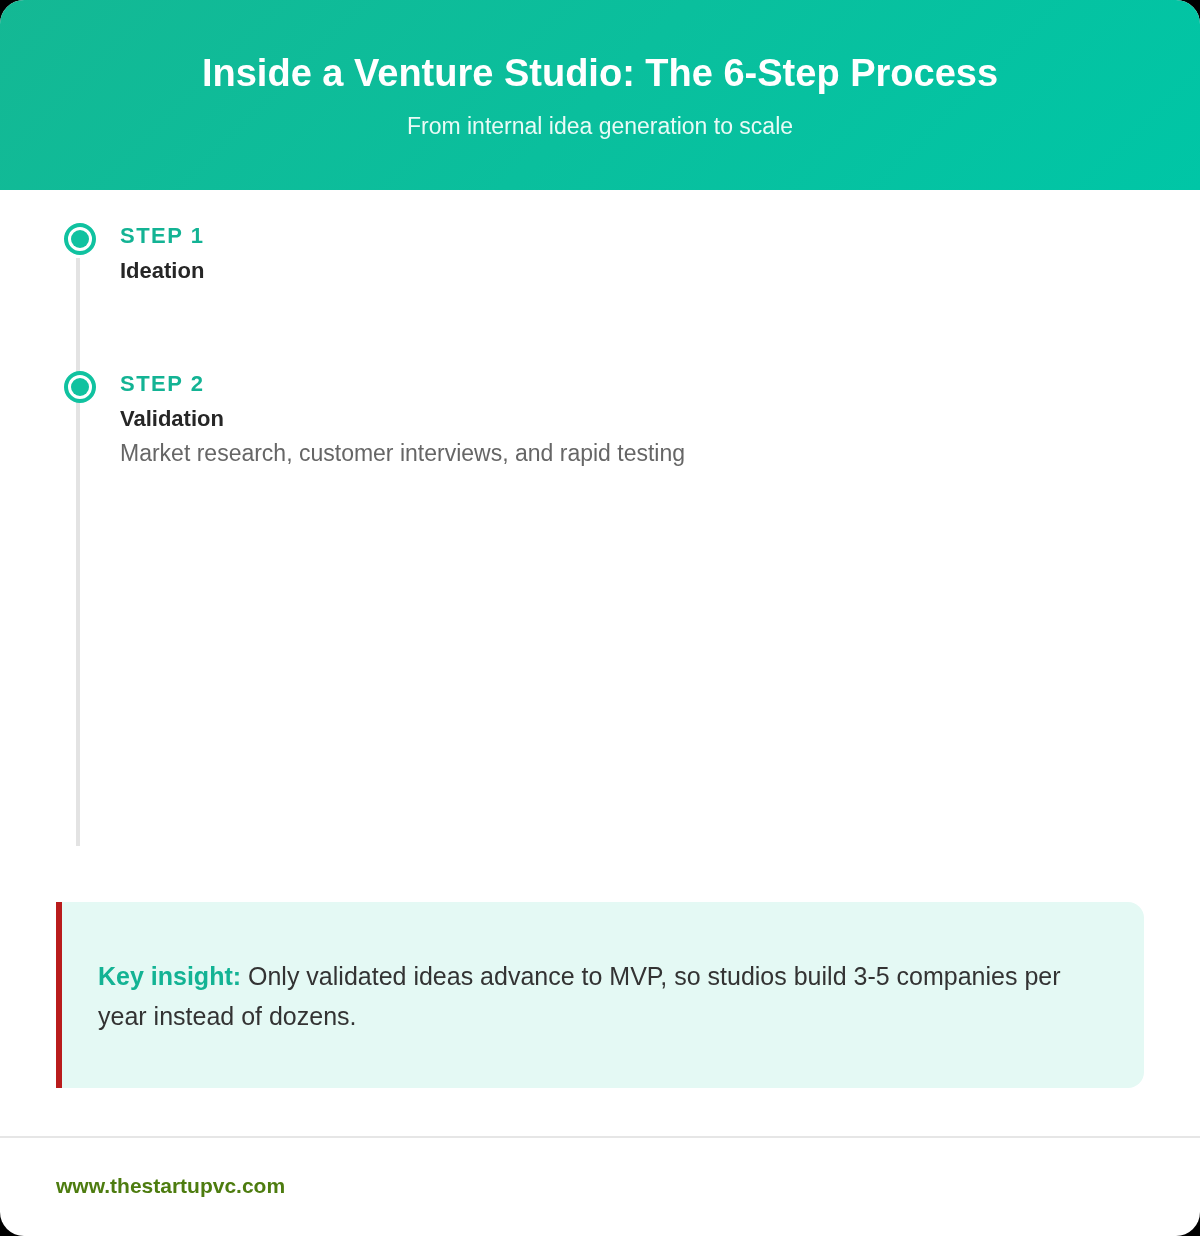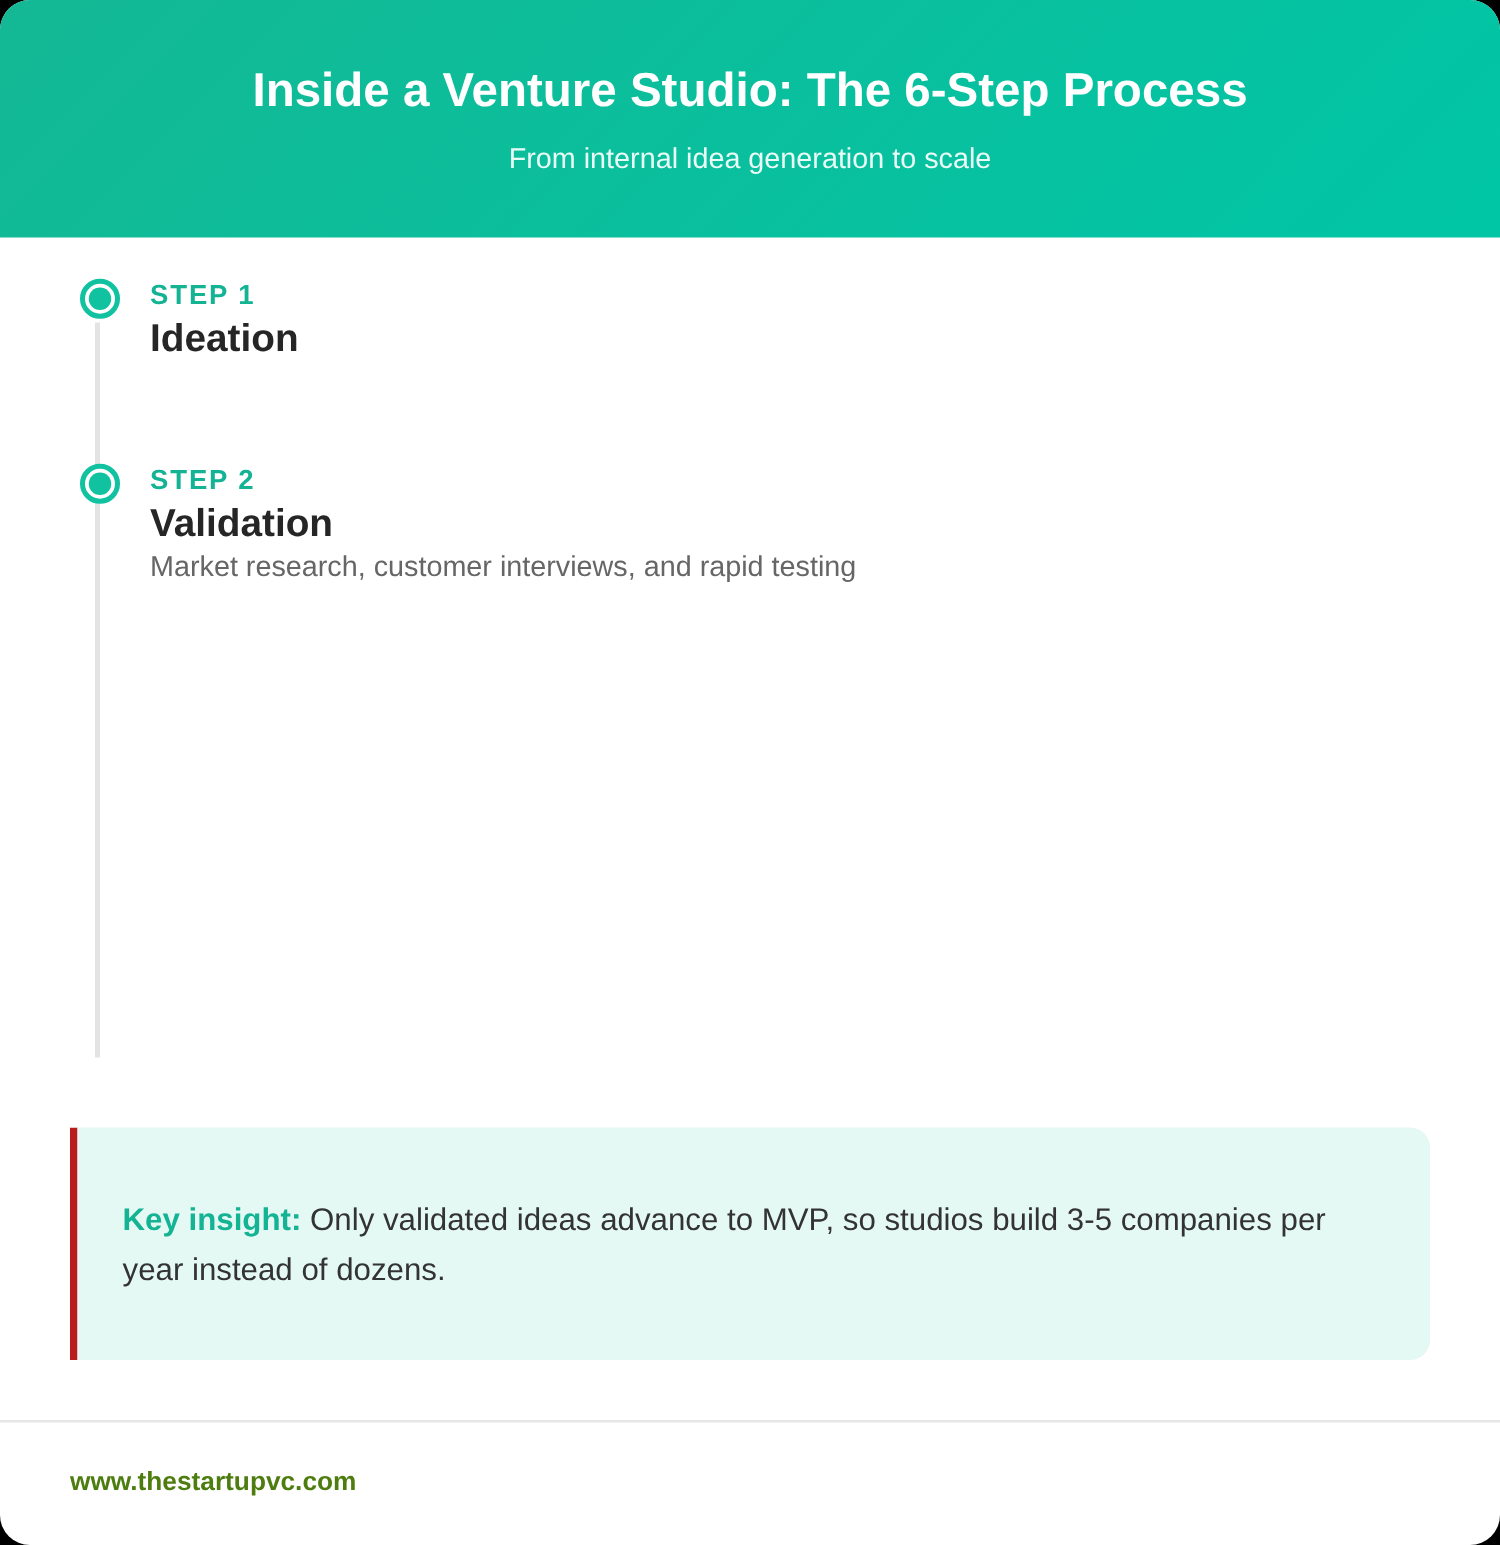--- a/index.html
+++ b/index.html
@@ -18,21 +18,21 @@
   .step { position: absolute; left: 0; right: 0; height: 132px; }
   .dot {
     position: absolute; left: 64px; top: 2px; width: 24px; height: 24px;
     border: 4px solid #10c2a0; border-radius: 50%; background: #fff;
   }
   .dot::after {
     content: ""; position: absolute; left: 3px; top: 3px; width: 18px; height: 18px;
     border-radius: 50%; background: #10c2a0;
   }
   .step-label { position: absolute; left: 120px; top: 2px; font-size: 22px; font-weight: 700; color: #13b394; letter-spacing: 1.5px; line-height: 26px; }
-  .step-name { position: absolute; left: 120px; top: 34px; font-size: 31px; font-weight: 700; color: #262626; line-height: 32px; }
+  .step-name { position: absolute; left: 120px; top: 34px; font-size: 22px; font-weight: 700; color: #262626; line-height: 32px; }
   .step-desc { position: absolute; left: 120px; top: 70px; font-size: 23px; color: #666666; line-height: 28px; }
 
   .callout {
     position: absolute; left: 56px; top: 902px; width: 1082px; height: 186px;
     background: #e4f9f4; border-left: 6px solid #b91c1c; border-radius: 0 16px 16px 0;
   }
   .callout-text {
     position: absolute; left: 36px; top: 54px; right: 36px;
     font-size: 25px; line-height: 40px; color: #333333;
   }

